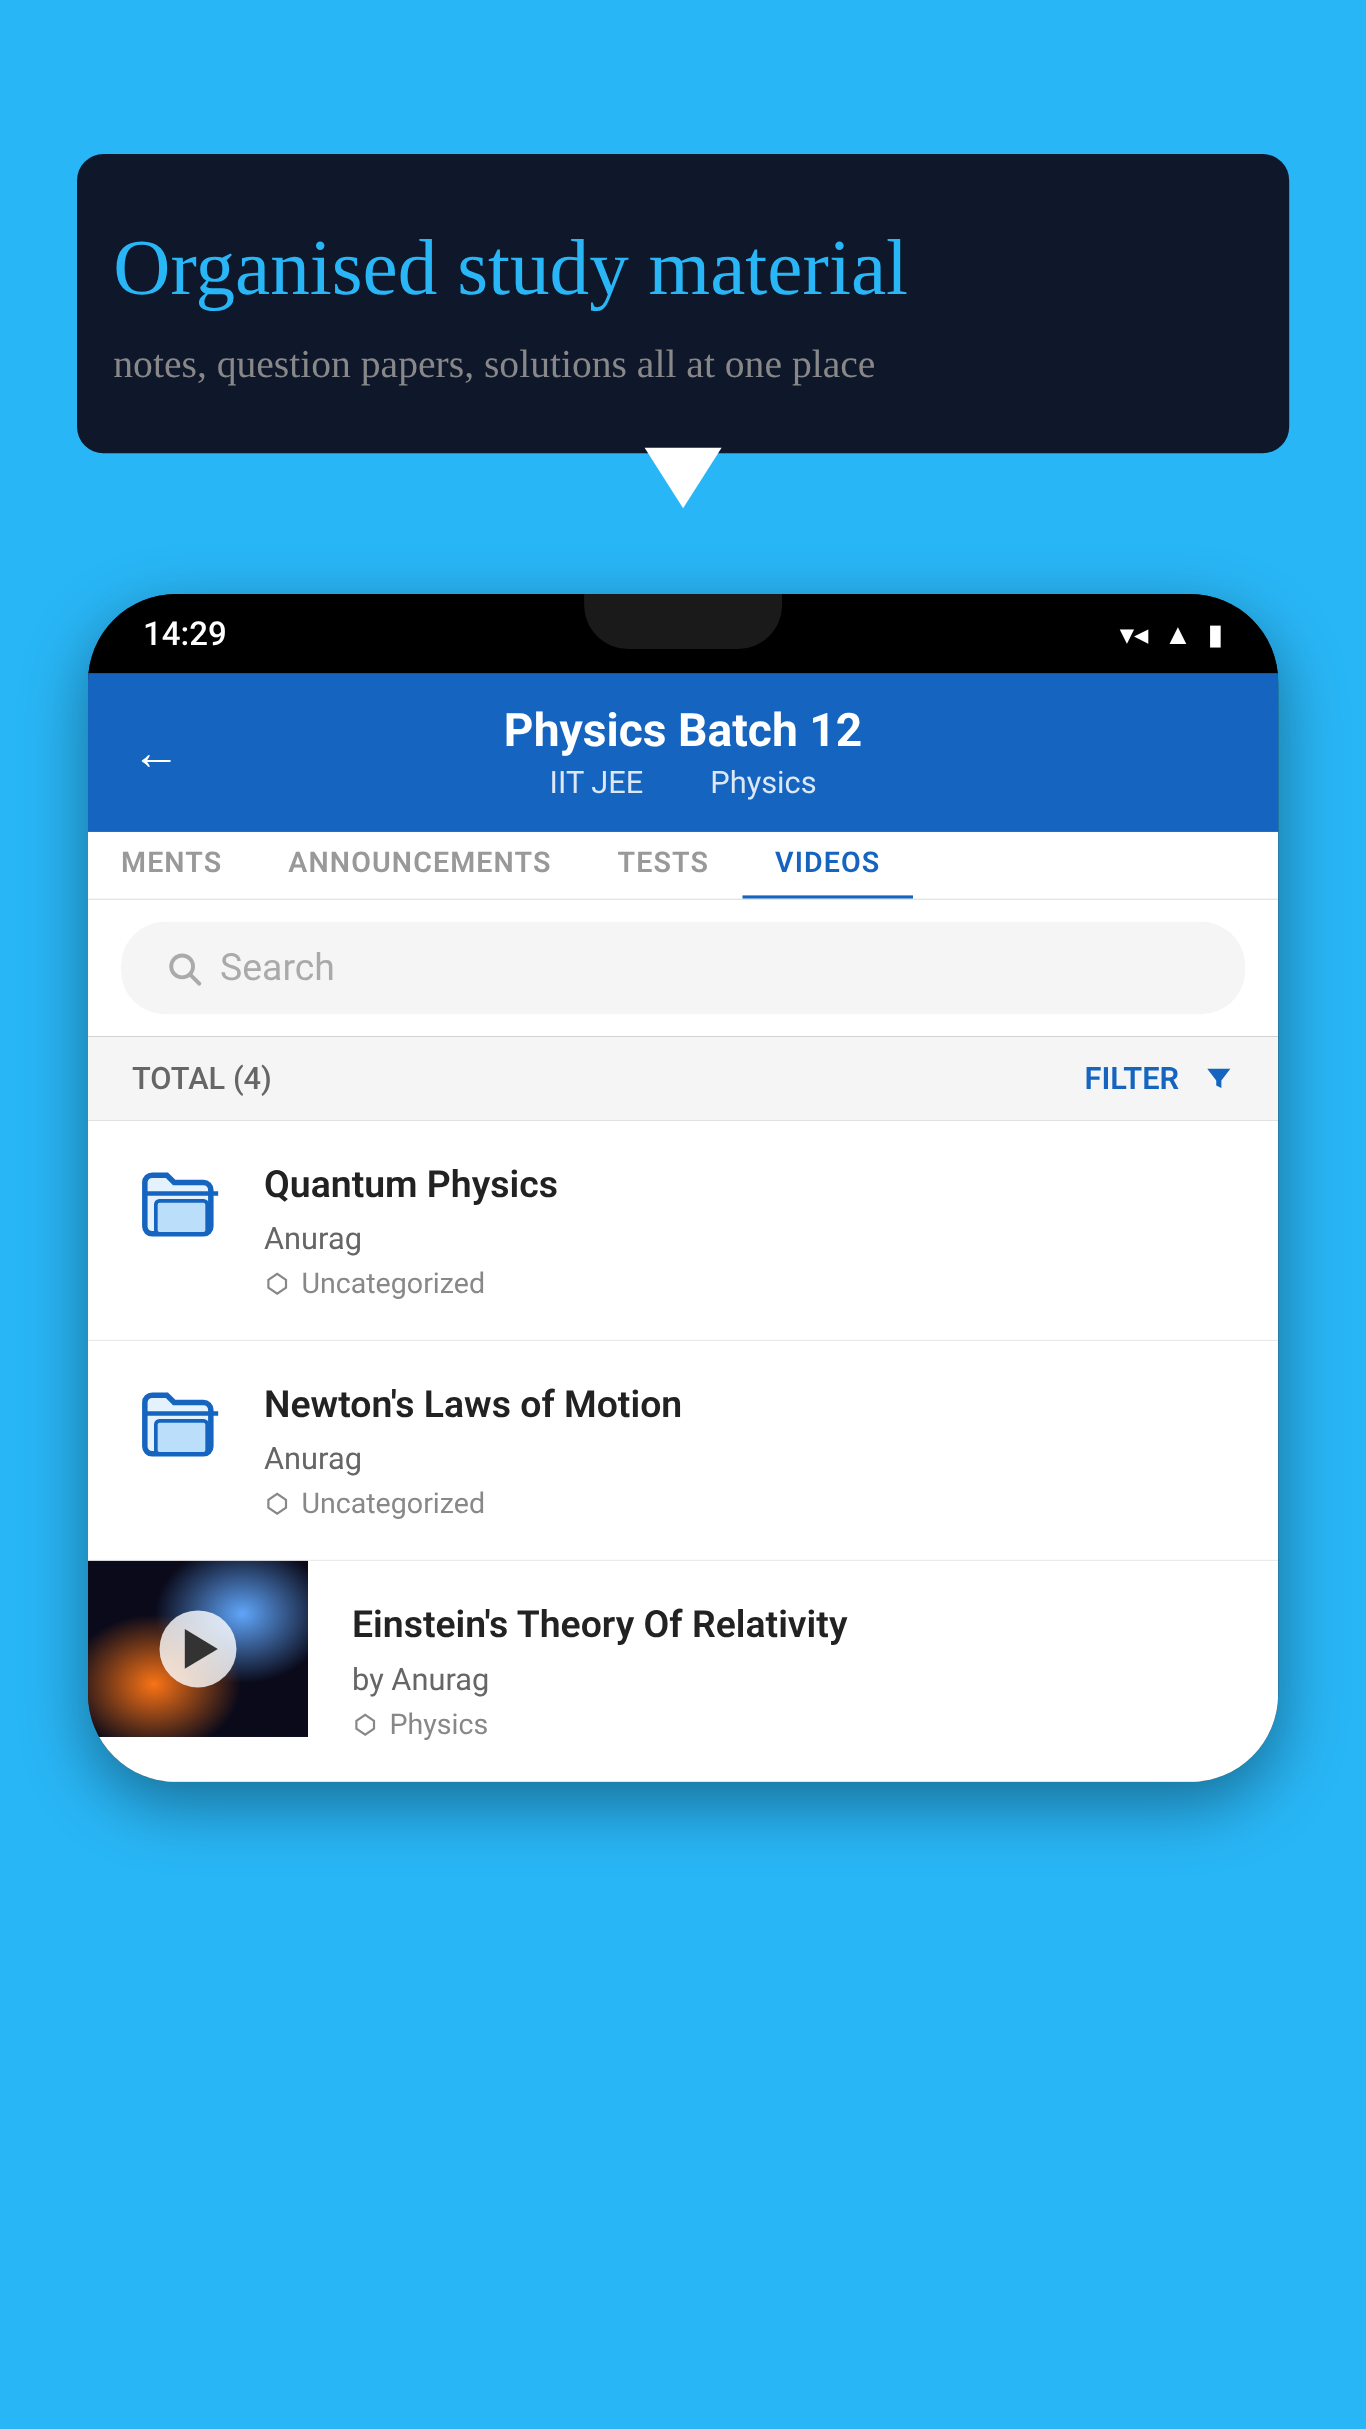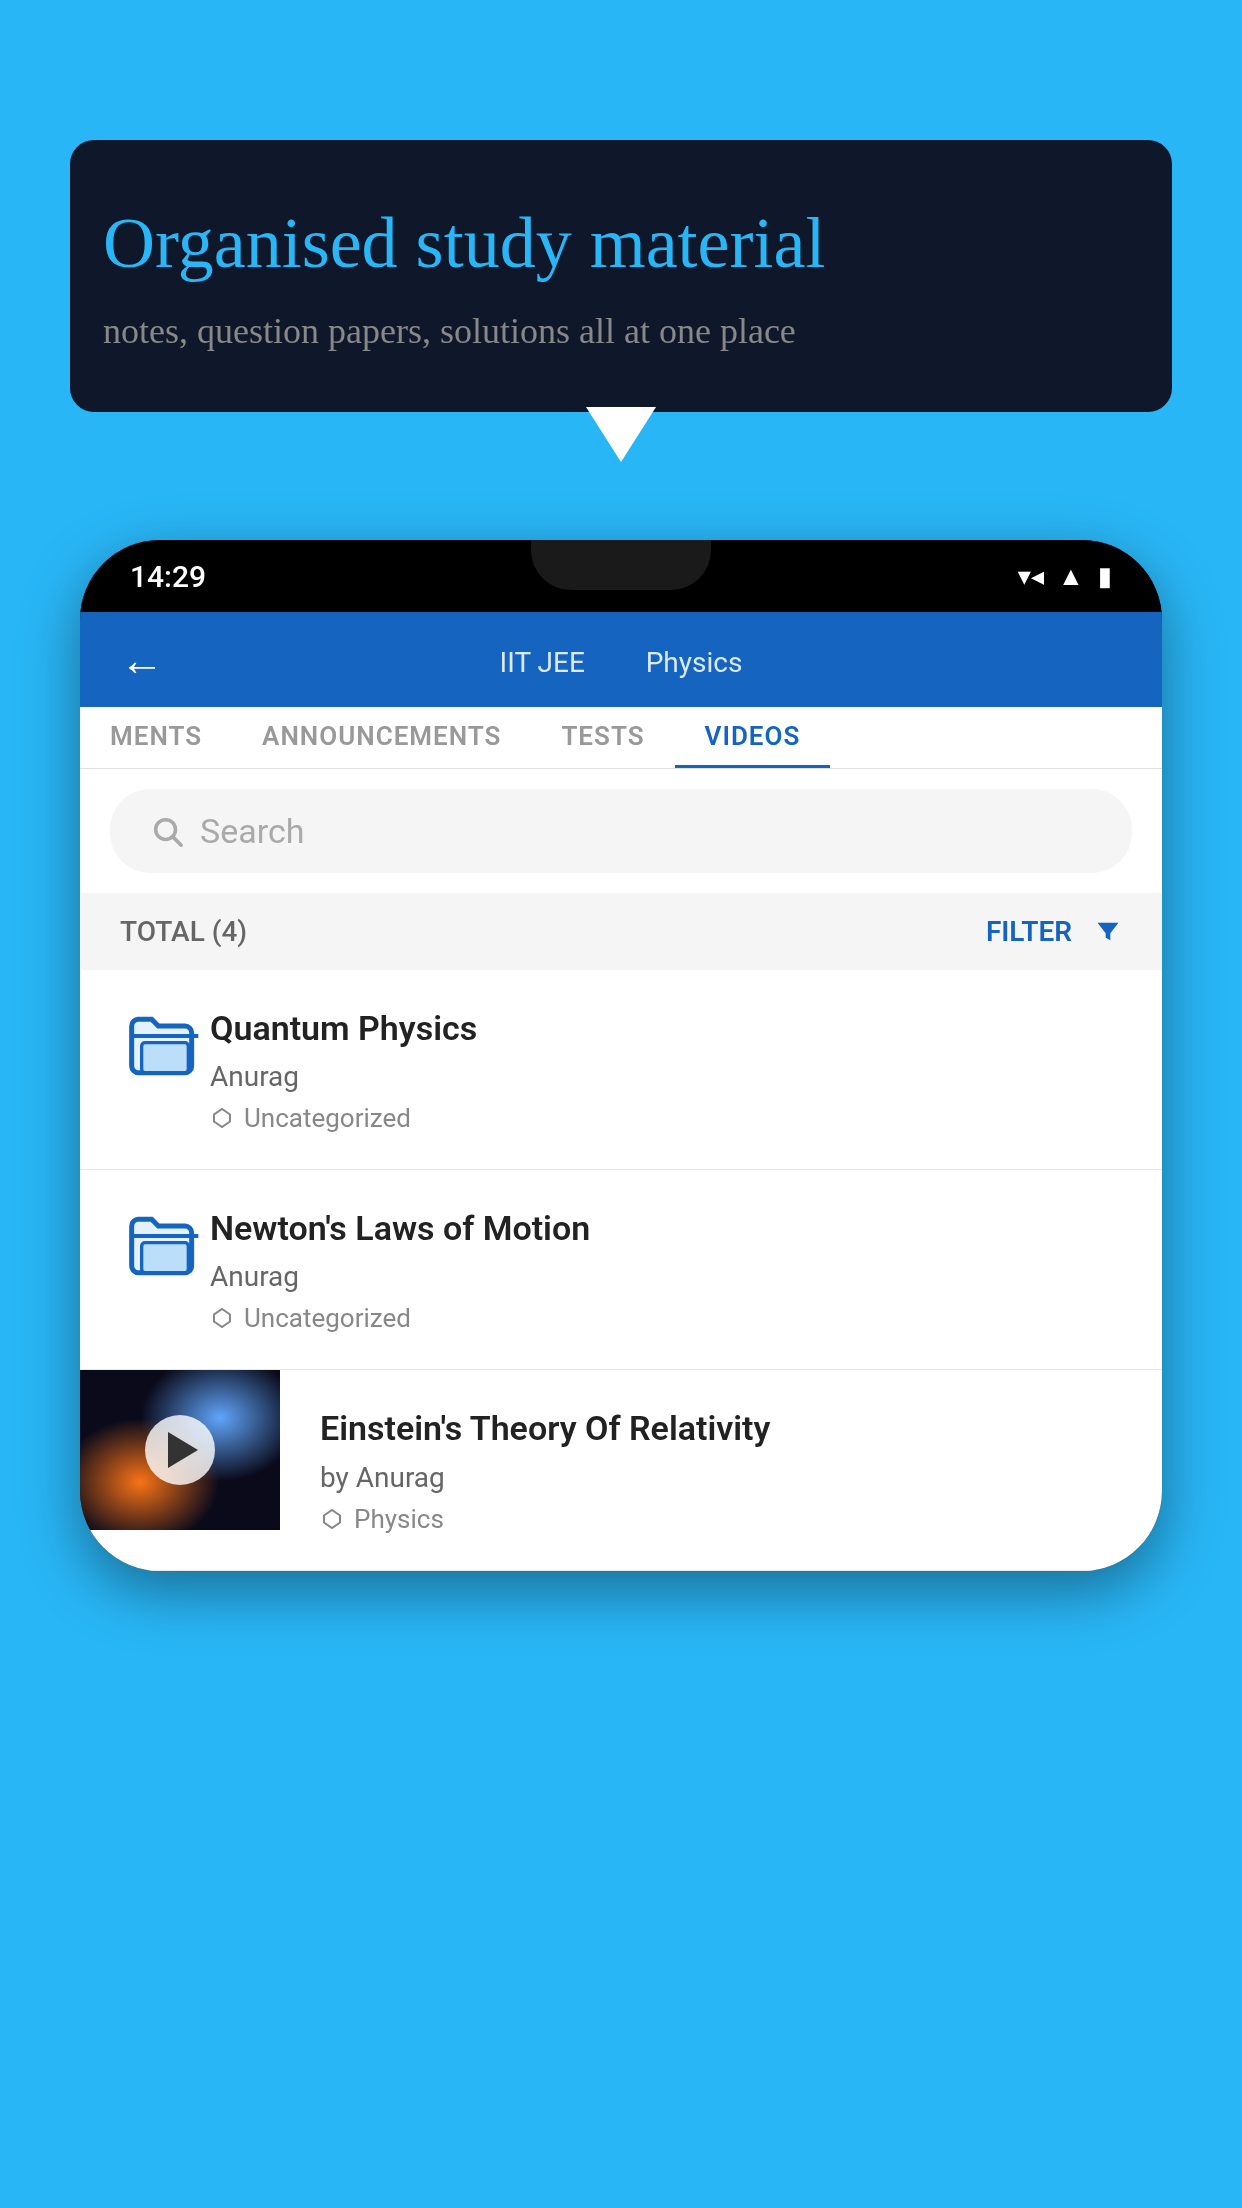--- a/index.html
+++ b/index.html
@@ -233,20 +233,21 @@
     .video-list {
       background: white;
       overflow-y: auto;
     }
 
     .video-item {
       display: flex;
       align-items: flex-start;
       padding: 36px 40px;
       border-bottom: 1px solid #e8e8e8;
+      gap: 30px;
     }
 
     .video-thumbnail-space {
       width: 90px;
       flex-shrink: 0;
       display: flex;
       align-items: center;
       justify-content: center;
     }
 
@@ -347,20 +348,21 @@
       <span class="status-time">14:29</span>
       <div class="status-icons">
         <span class="wifi-icon">▾◂</span>
         <span class="signal-icon">▲</span>
         <span class="battery-icon">▮</span>
       </div>
     </div>
 
     <div class="app-header">
       <div class="back-button">←</div>
+      <div class="header-title">Physics Batch 12</div>
       <div class="header-subtitle">
         <span>IIT JEE</span>
         <span> &nbsp; </span>
         <span>Physics</span>
       </div>
     </div>
 
     <div class="tab-bar">
       <div class="tab-item">MENTS</div>
       <div class="tab-item">ANNOUNCEMENTS</div>

